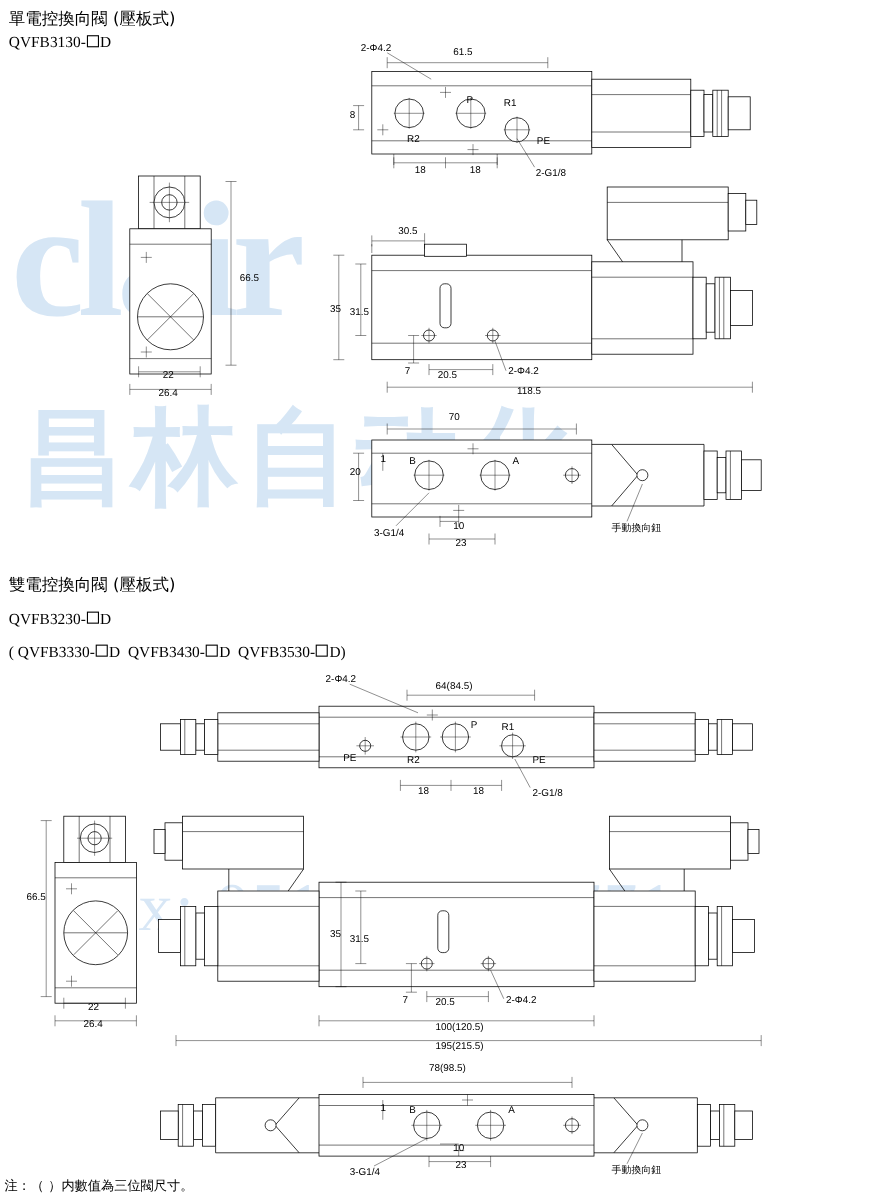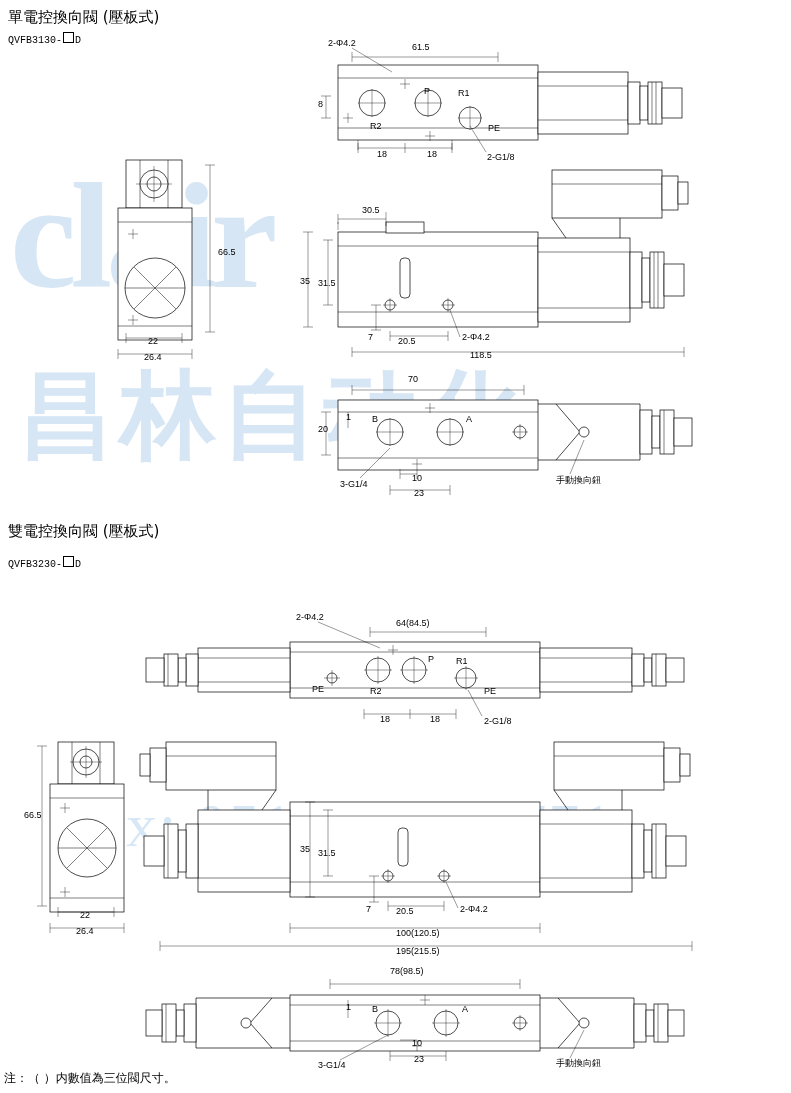--- a/index.html
+++ b/index.html
@@ -63,22 +63,22 @@
   
   .title {
     position: absolute;
     font-family: "DejaVu Sans", sans-serif;
     font-size: 15px;
     font-weight: normal;
     white-space: nowrap;
   }
   .subtitle {
     position: absolute;
-    font-family: Liberation Mono, monospace;
-    font-size: 10px;
+    font-family: Liberation Serif, serif;
+    font-size: 14px;
     white-space: nowrap;
   }
   .sq {
     display: inline-block;
     width: 9px; height: 9px;
     border: 1px solid #000;
     margin: 0 1px;
     vertical-align: 0px;
   }
   .footnote {
@@ -119,20 +119,25 @@
   <div class="wm wm-fax">Fax: 0510-82326771</div>
 
   <div class="title" style="left:8px; top:8px;">單電控換向閥 (壓板式)</div>
   <div class="subtitle" style="left:8px; top:32px;">
     <span>QVFB3130-</span><span class="sq"></span><span>D</span>
   </div>
 
   <div class="title" style="left:8px; top:522px;">雙電控換向閥 (壓板式)</div>
   <div class="subtitle" style="left:8px; top:556px;">
     <span>QVFB3230-</span><span class="sq"></span><span>D</span>
+  </div>
+  <div class="subtitle" style="left:8px; top:586px;">
+    (&nbsp;<span>QVFB3330-</span><span class="sq"></span>D&nbsp;
+    <span>QVFB3430-</span><span class="sq"></span>D&nbsp;
+    <span>QVFB3530-</span><span class="sq"></span>D)
   </div>
 
   <div class="footnote">注：（ ）内數值為三位閥尺寸。</div>
   <div class="company">无锡市昌林自动化科技</div>
 
   <svg width="791" height="1093" viewBox="0 0 791 1093">
 
     <g>
 
       <rect class="ln fillw" x="338" y="65" width="200" height="75"></rect>

